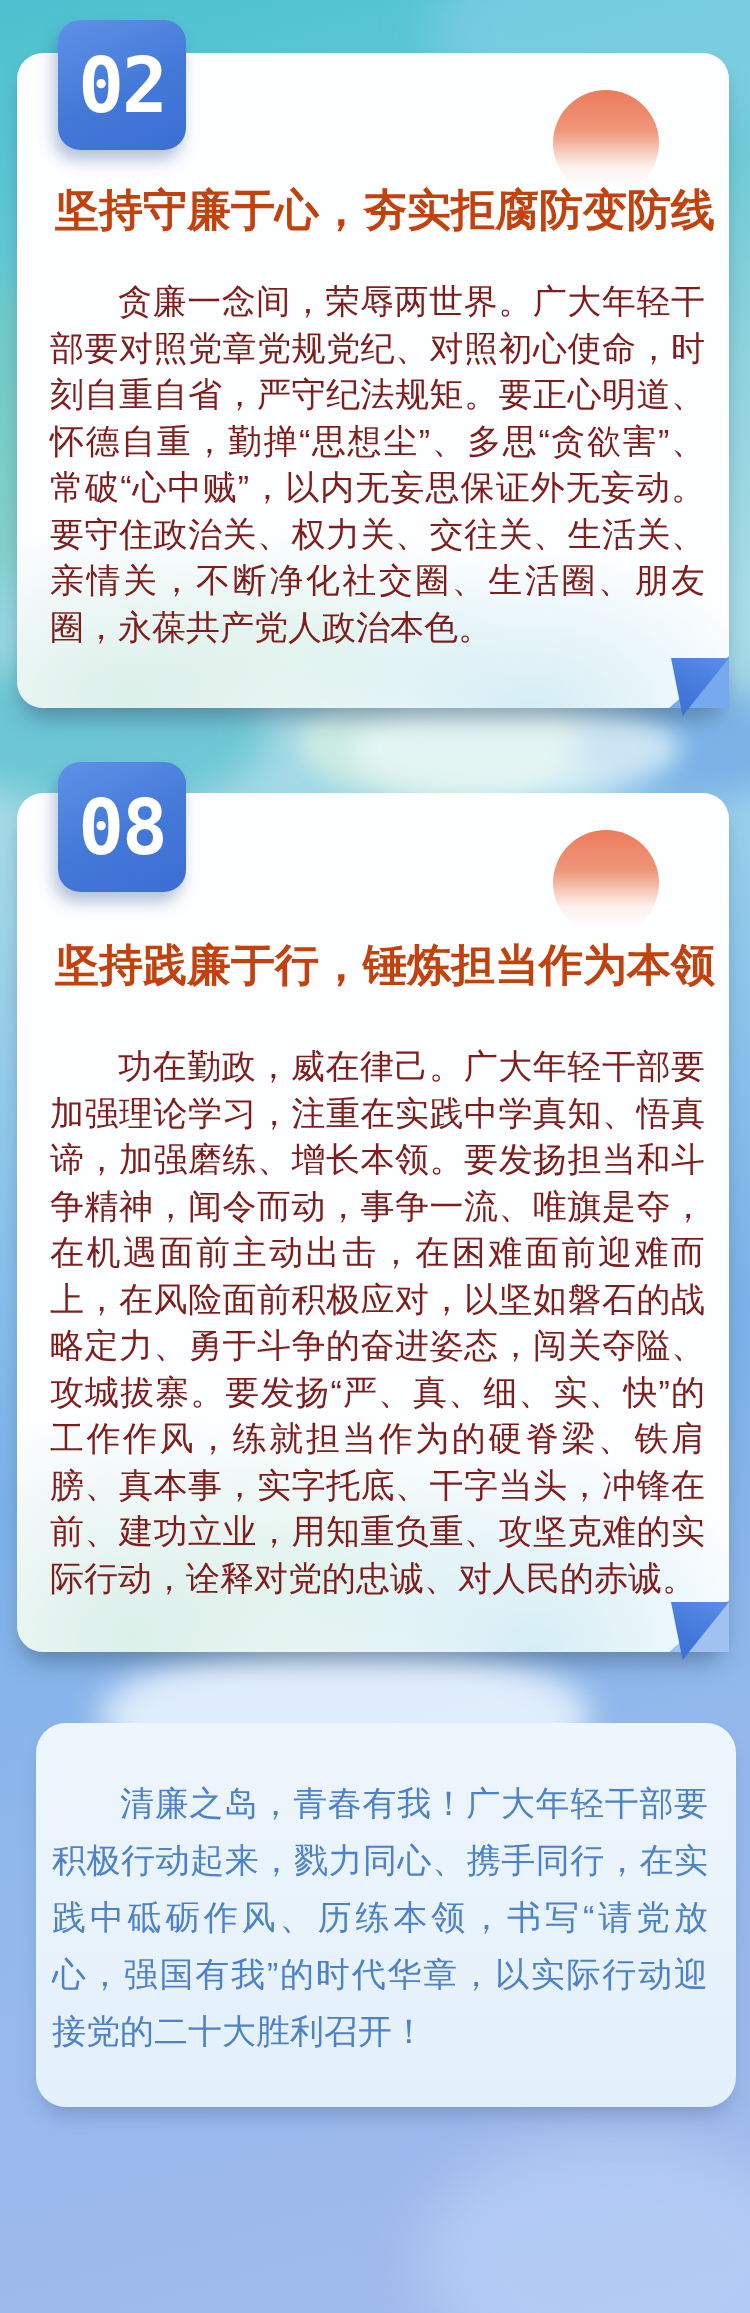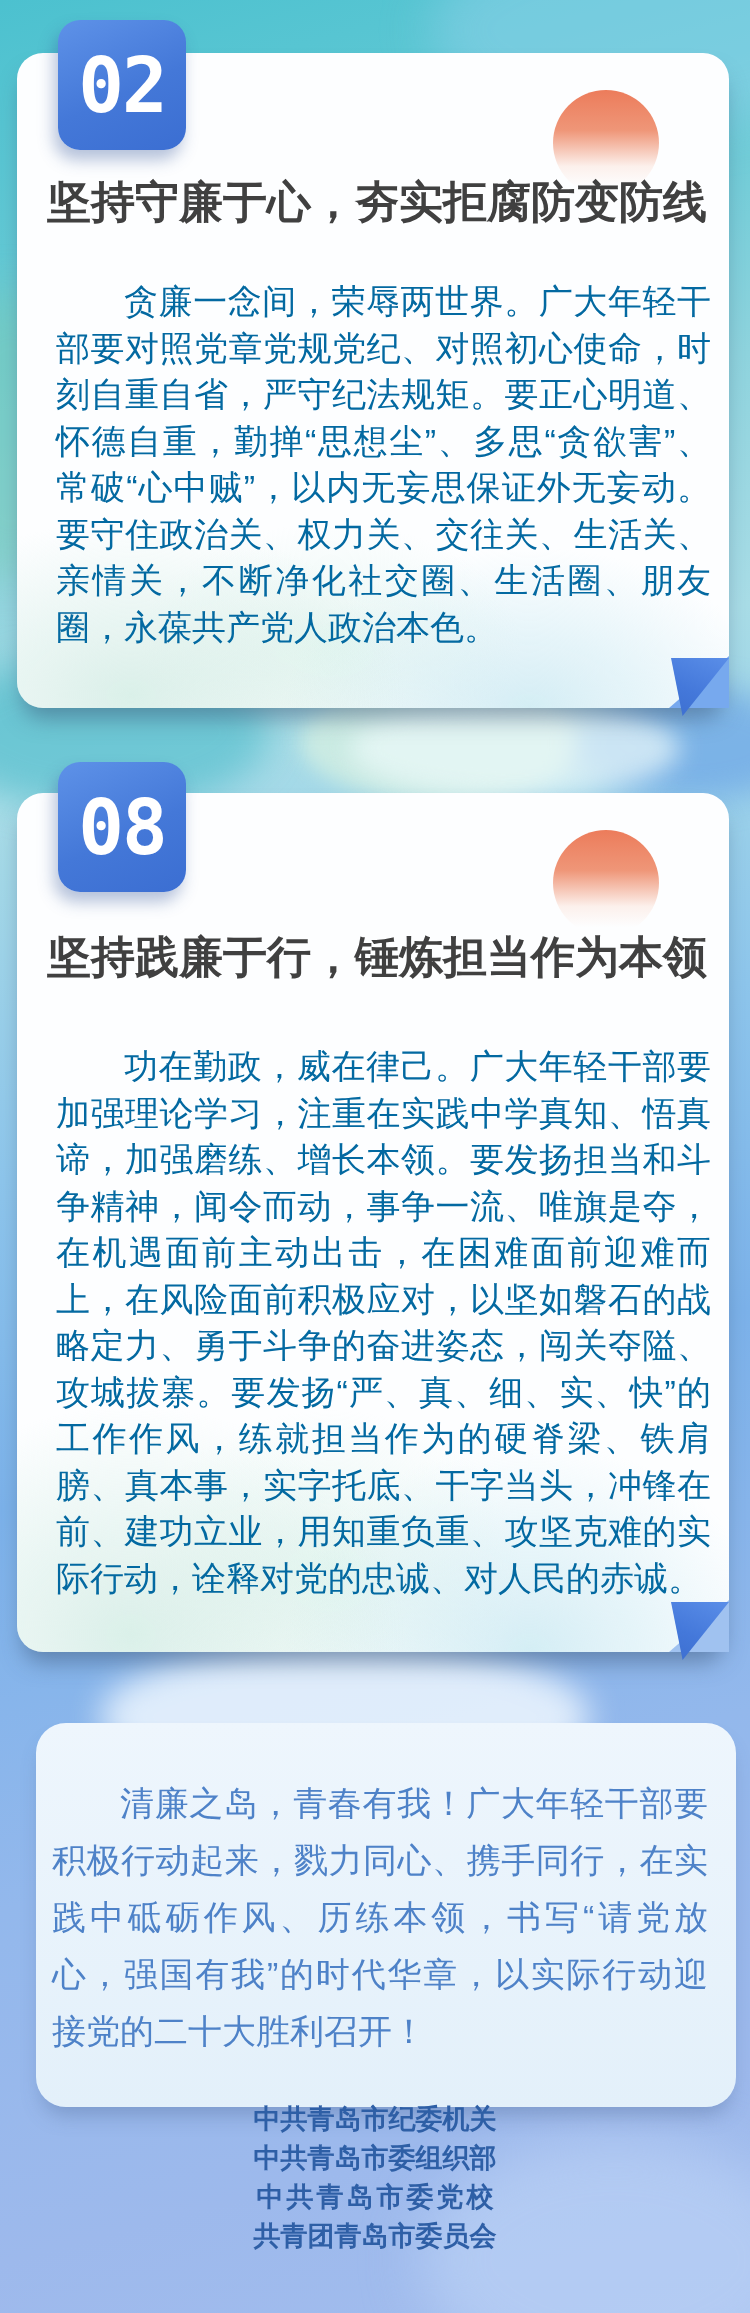--- a/index.html
+++ b/index.html
@@ -33,27 +33,27 @@
         box-shadow:0 16px 22px -6px rgba(56,82,115,.5);z-index:2;}
   .card.c1{top:53px;height:655px;}
   .card.c2{top:793px;height:859px;}
   .texture{position:absolute;inset:0;border-radius:inherit;overflow:hidden;
      background:
        radial-gradient(55% 38% at 16% 98%, rgba(190,228,215,.55), transparent 70%),
        radial-gradient(48% 34% at 72% 100%, rgba(178,224,236,.55), transparent 72%),
        radial-gradient(38% 26% at 44% 90%, rgba(212,240,230,.5), transparent 70%);}
   .sun{position:absolute;left:536px;top:37px;width:106px;height:106px;border-radius:50%;
        background:linear-gradient(180deg,#ec7c5b 0%,#ef9678 38%,rgba(250,214,199,.35) 72%,rgba(255,255,255,0) 92%);}
-  .card-title{position:absolute;left:30px;right:24px;margin:0;white-space:nowrap;
+  .card-title{position:absolute;left:30px;right:24px;margin:8px;white-space:nowrap;
        font-family:"Liberation Serif","DejaVu Serif",serif;font-weight:700;
-       font-size:44px;color:#404040;}
+       font-size:44px;color:#c2410c;}
   .card.c1 .card-title{top:120px;}
   .card.c2 .card-title{top:135px;}
-  .card-body{position:absolute;left:39px;width:655px;margin:0;
-       font-size:34px;line-height:46.5px;color:#0369a1;
+  .card-body{position:absolute;left:33px;width:655px;margin:0;
+       font-size:34px;line-height:46.5px;color:#7f1d1d;
        text-align:justify;text-justify:inter-character;text-indent:2em;}
   .card.c1 .card-body{top:225px;}
   .card.c2 .card-body{top:250px;}
 
   
   .cut{position:absolute;right:0;bottom:0;width:60px;height:52px;
        clip-path:polygon(100% 0,100% 100%,0 100%);}
   .card.c1 .cut{background:#77a9ee;}
   .card.c2 .cut{background:#a0c2f0;}
   .fold{position:absolute;right:0;bottom:-8px;width:58px;height:58px;
@@ -106,20 +106,14 @@
 
   <div class="card c2">
     <div class="texture"></div>
     <div class="sun"></div>
     <h2 class="card-title">坚持践廉于行，锤炼担当作为本领</h2>
     <p class="card-body">功在勤政，威在律己。广大年轻干部要加强理论学习，注重在实践中学真知、悟真谛，加强磨练、增长本领。要发扬担当和斗争精神，闻令而动，事争一流、唯旗是夺，在机遇面前主动出击，在困难面前迎难而上，在风险面前积极应对，以坚如磐石的战略定力、勇于斗争的奋进姿态，闯关夺隘、攻城拔寨。要发扬“严、真、细、实、快”的工作作风，练就担当作为的硬脊梁、铁肩膀、真本事，实字托底、干字当头，冲锋在前、建功立业，用知重负重、攻坚克难的实际行动，诠释对党的忠诚、对人民的赤诚。</p>
     <div class="cut"></div>
     <div class="fold"></div>
   </div>
 
-  <div class="footer">
-    <div class="org">中共青岛市纪委机关</div>
-    <div class="org">中共青岛市委组织部</div>
-    <div class="org spaced">中共青岛市委党校</div>
-    <div class="org">共青团青岛市委员会</div>
-  </div>
 
 </div>
 
 </body></html>

